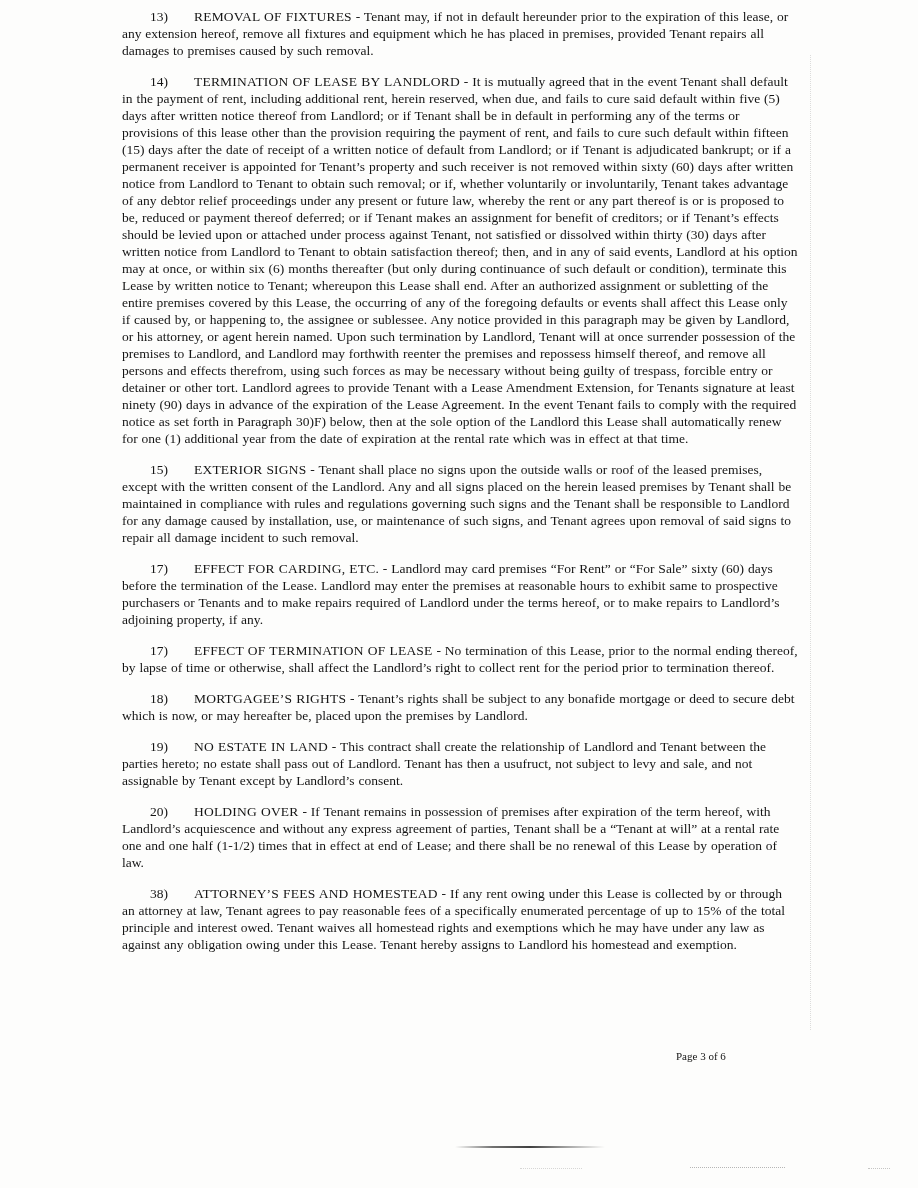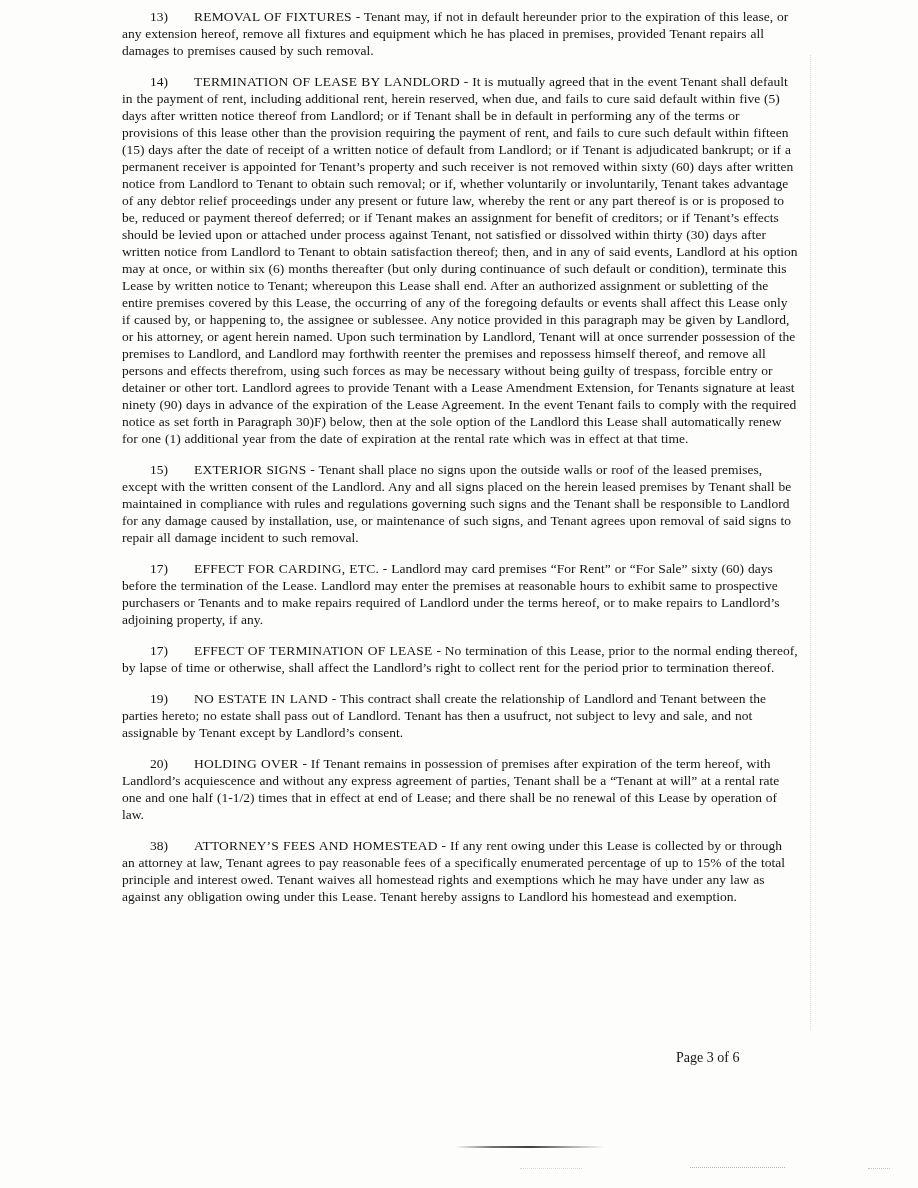--- a/index.html
+++ b/index.html
@@ -36,21 +36,21 @@
     width: 44px;
     text-indent: 0;
   }
   .heading {
     letter-spacing: 0.2px;
   }
   .pagenum {
     position: absolute;
     left: 676px;
     top: 1050px;
-    font-size: 14px;
+    font-size: 11px;
     font-family: "Liberation Serif", serif;
     color: #151515;
   }
   
   .artifact-v-dots {
     position: absolute;
     left: 810px;
     top: 55px;
     height: 975px;
     width: 0;
@@ -113,20 +113,24 @@
     <p class="para">
       <span class="num">17)</span><span class="heading">EFFECT FOR CARDING, ETC.</span>
       <span class="body">- Landlord may card premises “For Rent” or “For Sale” sixty (60) days before the termination of the Lease.  Landlord may enter the premises at reasonable hours to exhibit same to prospective purchasers or Tenants and to make repairs required of Landlord under the terms hereof, or to make repairs to Landlord’s adjoining property, if any.</span>
     </p>
 
     <p class="para">
       <span class="num">17)</span><span class="heading">EFFECT OF TERMINATION OF LEASE</span>
       <span class="body">- No termination of this Lease, prior to the normal ending thereof, by lapse of time or otherwise, shall affect the Landlord’s right to collect rent for the period prior to termination thereof.</span>
     </p>
 
+    <p class="para">
+      <span class="num">18)</span><span class="heading">MORTGAGEE’S RIGHTS</span>
+      <span class="body">- Tenant’s rights shall be subject to any bonafide mortgage or deed to secure debt which is now, or may hereafter be, placed upon the premises by Landlord.</span>
+    </p>
 
     <p class="para">
       <span class="num">19)</span><span class="heading">NO ESTATE IN LAND</span>
       <span class="body">- This contract shall create the relationship of Landlord and Tenant between the parties hereto; no estate shall pass out of Landlord.  Tenant has then a usufruct, not subject to levy and sale, and not assignable by Tenant except by Landlord’s consent.</span>
     </p>
 
     <p class="para">
       <span class="num">20)</span><span class="heading">HOLDING OVER</span>
       <span class="body">- If Tenant remains in possession of premises after expiration of the term hereof, with Landlord’s acquiescence and without any express agreement of parties, Tenant shall be a “Tenant at will” at a rental rate one and one half (1-1/2) times that in effect at end of Lease; and there shall be no renewal of this Lease by operation of law.</span>
     </p>

